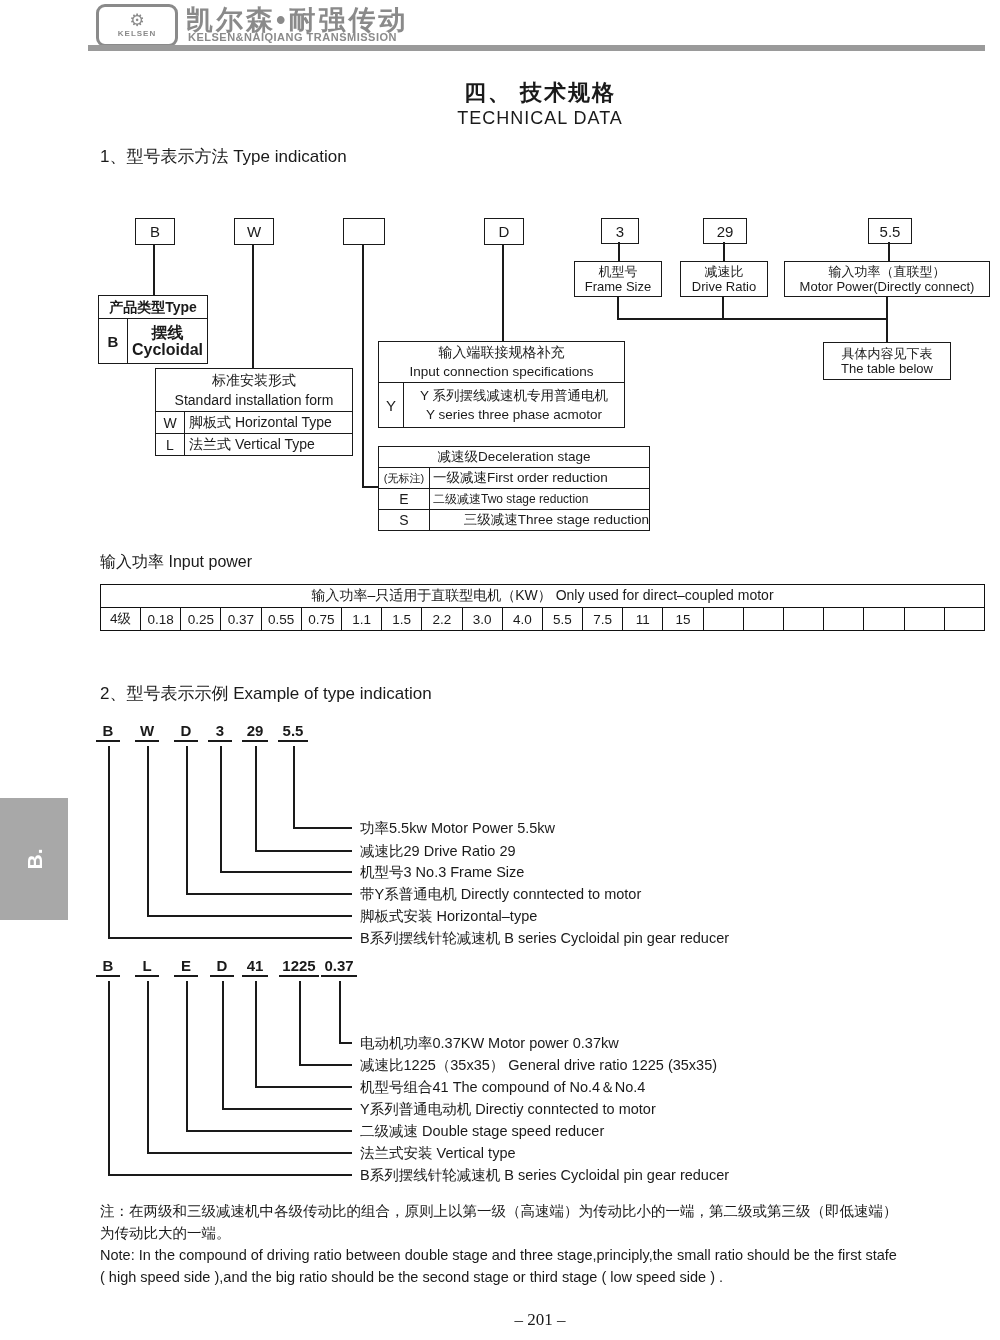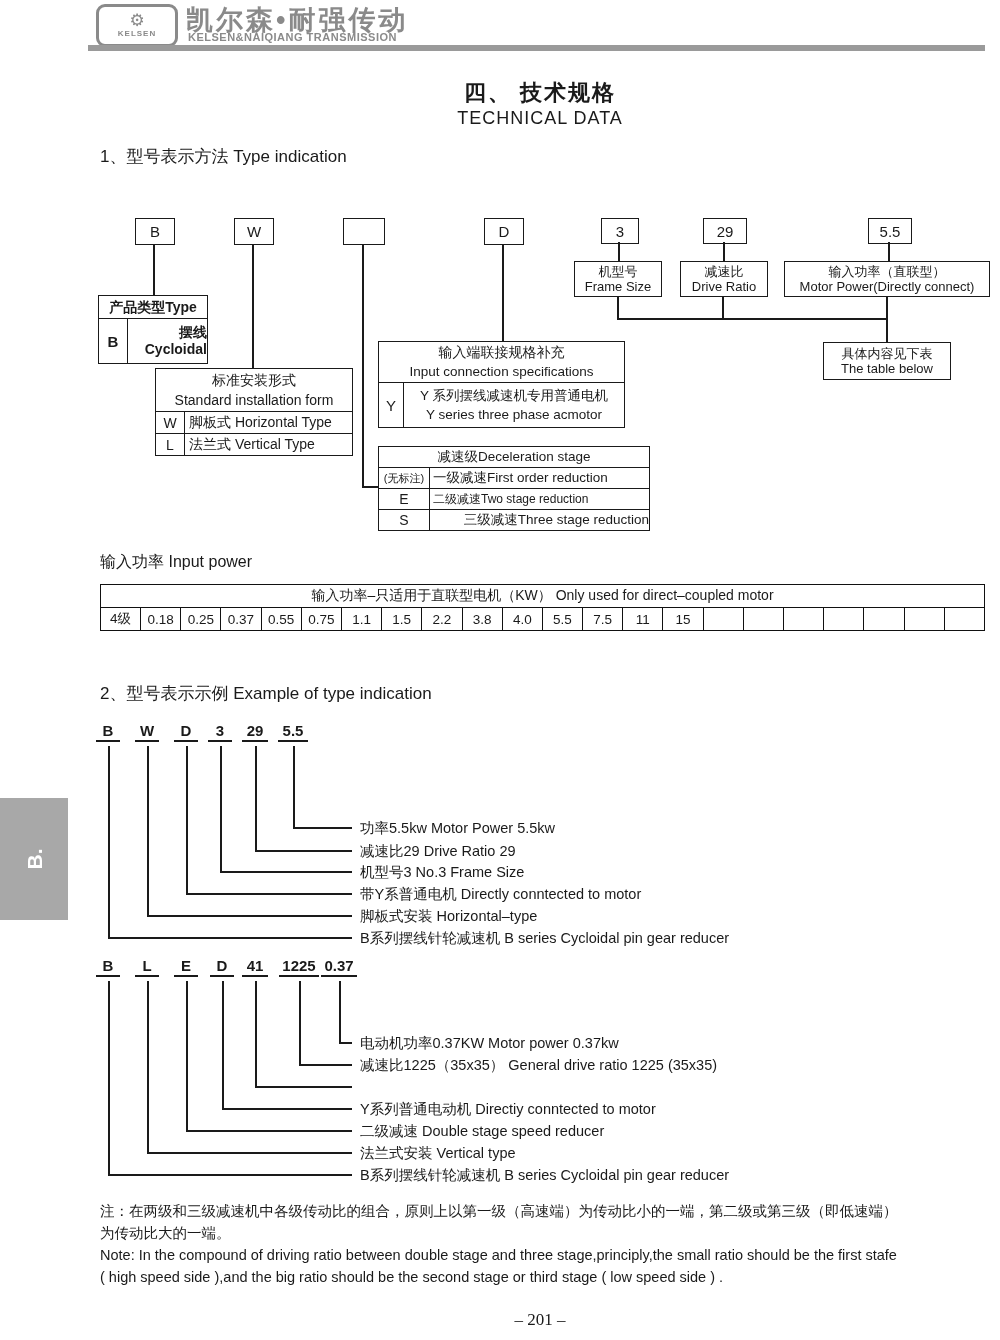--- a/index.html
+++ b/index.html
@@ -72,21 +72,21 @@
   <div class="vline" style="left:617px;top:85px;width:1.5px;height:23px;"></div>
   <div class="vline" style="left:722px;top:85px;width:1.5px;height:23px;"></div>
   <div class="vline" style="left:886px;top:85px;width:1.5px;height:23px;"></div>
   <div class="hline" style="left:617px;top:108px;width:270px;height:1.5px;"></div>
   <div class="vline" style="left:886px;top:108px;width:1.5px;height:24px;"></div>
 
   <div class="tbox" style="left:98px;top:85px;width:110px;font-weight:bold;">
     <div class="tb-head" style="font-size:14px;line-height:22px;">产品类型Type</div>
     <div class="tb-row" style="height:44px;">
       <div class="tb-key" style="width:28px;font-size:15px;">B</div>
-      <div class="tb-val c" style="font-size:14px;line-height:17px;text-align:right;">
+      <div class="tb-val c" style="font-size:16px;line-height:17px;">
         <span>摆线</span>
         <span>Cycloidal</span>
       </div>
     </div>
   </div>
 
   <div class="tbox" style="left:155px;top:158px;width:198px;">
     <div class="tb-head" style="line-height:20px;padding:1px 0;">
       <div style="font-size:14px;">标准安装形式</div>
       <div style="font-size:14px;">Standard installation form</div>
@@ -163,21 +163,21 @@
     <td>4级</td>
 
   <td>0.18</td>
         <td>0.25</td>
         <td>0.37</td>
         <td>0.55</td>
         <td>0.75</td>
         <td>1.1</td>
         <td>1.5</td>
         <td>2.2</td>
-        <td>3.8</td>
+        <td>3.0</td>
         <td>4.0</td>
         <td>5.5</td>
         <td>7.5</td>
         <td>11</td>
         <td>15</td>
         <td></td>
         <td></td>
         <td></td>
         <td></td>
         <td></td>
@@ -237,20 +237,21 @@
   <div class="hline" style="left:222px;top:153px;width:130px;height:1.5px;"></div>
   <div class="vline" style="left:186px;top:26px;width:1.5px;height:150px;"></div>
   <div class="hline" style="left:186px;top:175px;width:166px;height:1.5px;"></div>
   <div class="vline" style="left:147px;top:26px;width:1.5px;height:172px;"></div>
   <div class="hline" style="left:147px;top:197px;width:205px;height:1.5px;"></div>
   <div class="vline" style="left:108px;top:26px;width:1.5px;height:194px;"></div>
   <div class="hline" style="left:108px;top:219px;width:244px;height:1.5px;"></div>
 
   <div class="lbl" style="top:78px;">电动机功率0.37KW Motor power 0.37kw</div>
   <div class="lbl" style="top:100px;">减速比1225（35x35） General drive ratio 1225 (35x35)</div>
+  <div class="lbl" style="top:122px;">机型号组合41 The compound of No.4＆No.4</div>
   <div class="lbl" style="top:144px;">Y系列普通电动机 Directiy conntected to motor</div>
   <div class="lbl" style="top:166px;">二级减速 Double stage speed reducer</div>
   <div class="lbl" style="top:188px;">法兰式安装 Vertical type</div>
   <div class="lbl" style="top:210px;">B系列摆线针轮减速机 B series Cycloidal pin gear reducer</div>
 </div>
 
 <div class="abs" style="left:100px;top:1200px;width:890px;">
   <div class="note">注：在两级和三级减速机中各级传动比的组合，原则上以第一级（高速端）为传动比小的一端，第二级或第三级（即低速端）</div>
   <div class="note">为传动比大的一端。</div>
   <div class="note">Note: In the compound of driving ratio between double stage and three stage,principly,the small ratio should be the first stafe</div>

